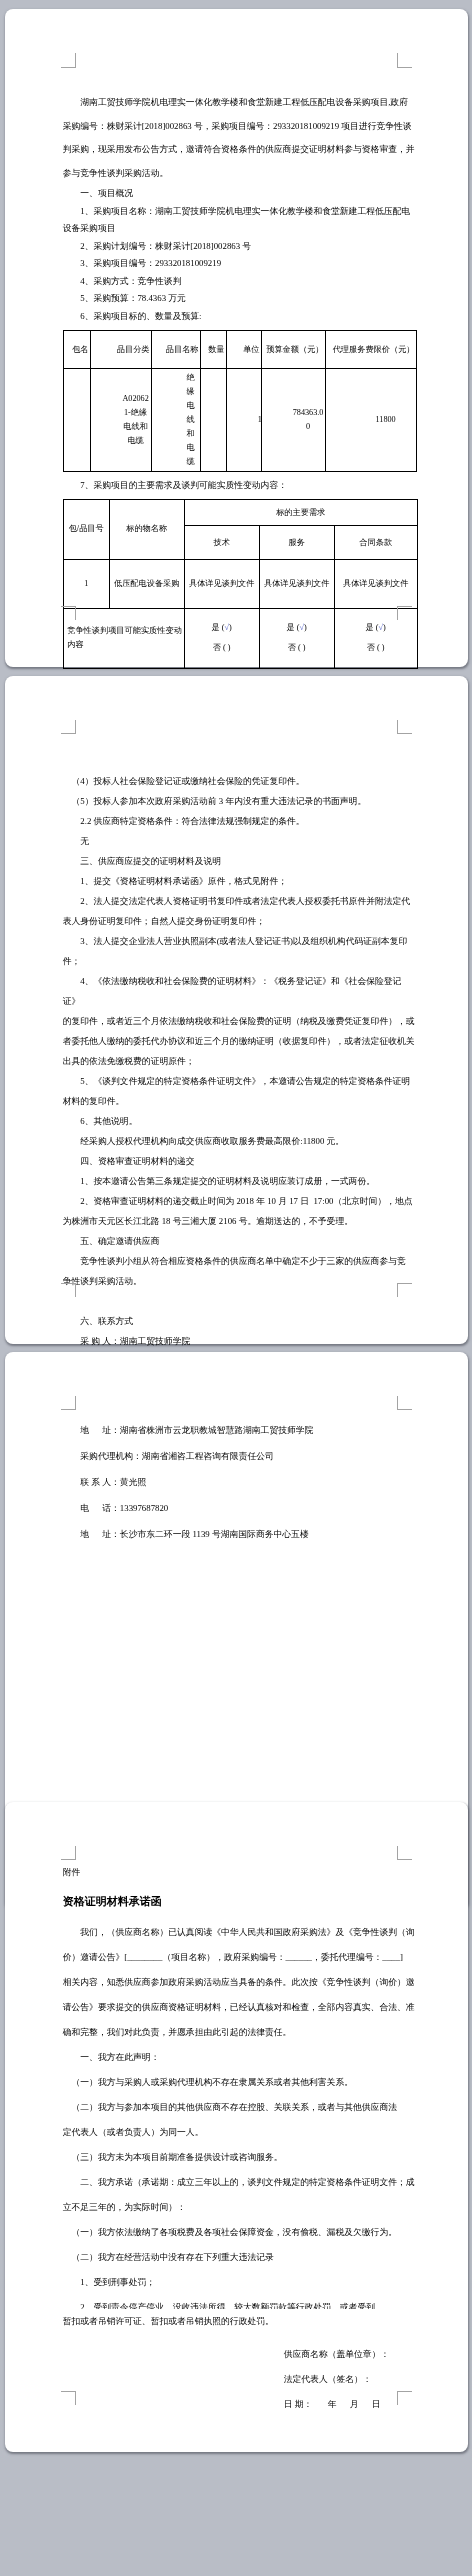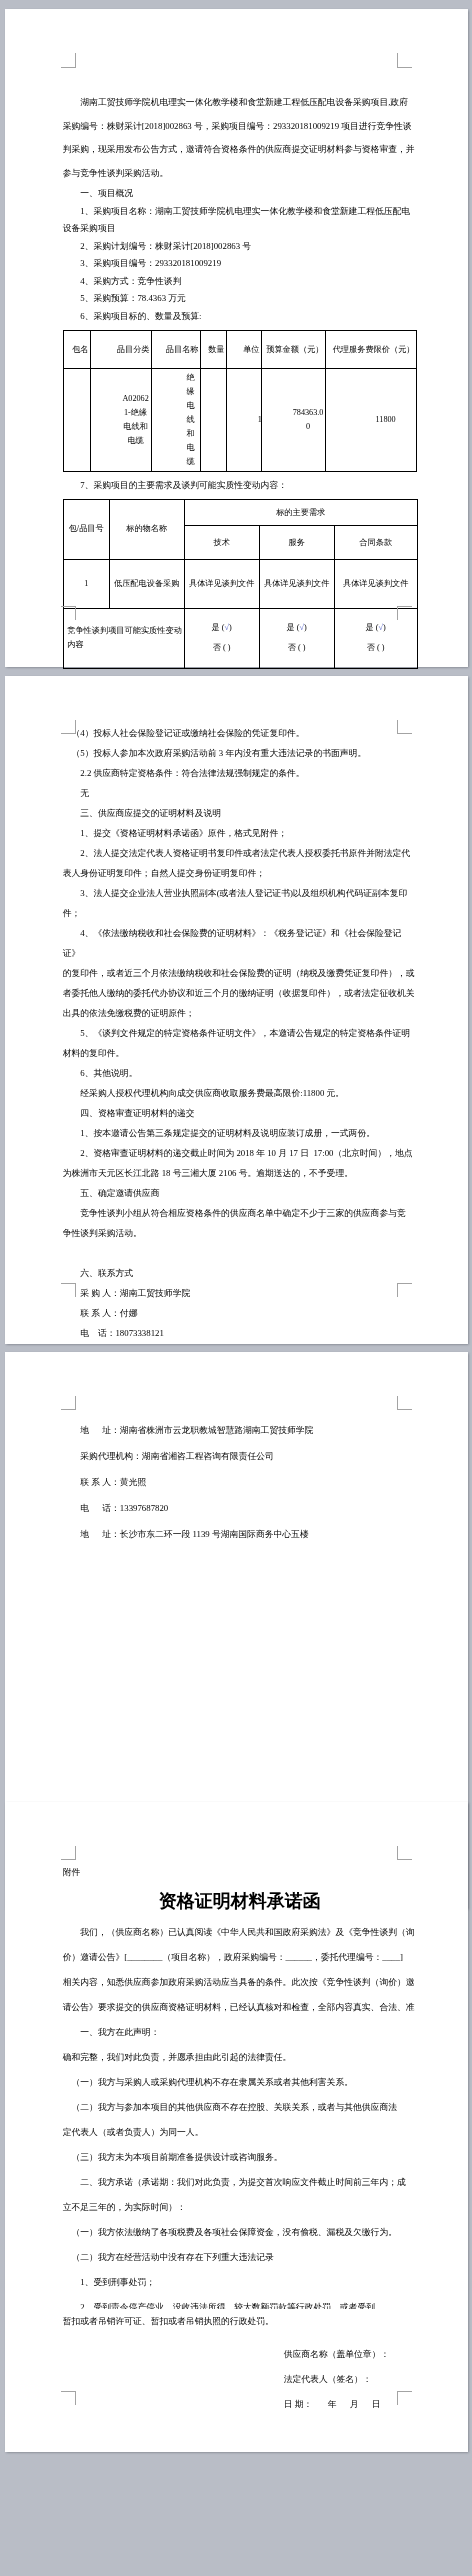--- a/index.html
+++ b/index.html
@@ -1,36 +1,36 @@
 <!DOCTYPE html>
 <html style="font-size:9.4px"><head>
 <meta charset="utf-8">
 <style>
   html,body{margin:0;padding:0;}
   body{background:#b9bdc6;}
   .canvas{position:relative;width:472px;height:2576px;background:#b9bdc6;
           font-family:"Liberation Serif","DejaVu Serif",serif;color:#000;}
   .page{position:absolute;left:4.7px;width:463px;background:#ffffff;
-        box-shadow:0.6px 1.2px 2.3px rgba(60,64,75,0.55);}
+        box-shadow:0.6px 1.2px 2.3px rgba(60,64,75,0.55);border-radius:8px;}
   #page-1{top:9.4px;height:658px;}
   #page-2{top:676px;height:668px;}
   #page-3{top:1352px;height:557px;}
   #page-4{top:1802px;height:650px;}
   
   .crop{position:absolute;width:14px;height:13.4px;border:0 solid #a3a3a3;}
   .crop.tl{left:56px;top:44px;border-right-width:0.6px;border-bottom-width:0.6px;}
   .crop.tr{right:56px;top:44px;border-left-width:0.6px;border-bottom-width:0.6px;}
   .crop.bl{left:56px;bottom:47px;border-right-width:0.6px;border-top-width:0.6px;}
   .crop.br{right:56px;bottom:47px;border-left-width:0.6px;border-top-width:0.6px;}
   .content{padding:0 51px 0 58px;font-size:8.8px;}
   .tl-line{white-space:pre-wrap;}
   #page-1 .intro .tl-line{line-height:23.4px;min-height:23.4px;}
   #page-1 .bodyl .tl-line{line-height:17.5px;min-height:17.5px;}
   #page-1 .content{padding-top:82px;}
-  #page-2 .content{padding-top:47px;}
+  #page-2 .content{padding-top:95px;}
   #page-2 .tl-line{line-height:20px;min-height:20px;}
   #page-3 .content{padding-top:65px;}
   #page-3 .tl-line{line-height:26px;min-height:26px;}
   #page-4 .content{padding-top:58px;}
   #page-4 .tl-line{line-height:25px;min-height:25px;}
   
   table.t{border-collapse:collapse;table-layout:fixed;width:353px;margin:4.7px 0;}
   table.t th,table.t td{border:0.6px solid #000;text-align:center;vertical-align:middle;
        font-weight:normal;font-size:8.2px;padding:1.8px 1.2px;line-height:14px;
        overflow:hidden;word-break:break-all;}
@@ -42,21 +42,21 @@
   table.t2 col.d1{width:46px;} table.t2 col.d2{width:75px;} table.t2 col.d3{width:75px;}
   table.t2 col.d4{width:75px;} table.t2 col.d5{width:83px;}
   table.t2 tr.hr1 th{height:22px;}
   table.t2 tr.hr2 th{height:29px;}
   table.t2 tr.datar td{height:44px;}
   table.t2 tr.var td{height:56px;}
   table.t2 td.var-label{text-align:left;padding-left:3.5px;}
   .vl{line-height:20px;}
   .check{color:#4353c6;}
   
-  .p4-title{text-align:center;font-weight:bold;font-size:18px;line-height:20px;margin:5.8px 0 9.4px;}
+  .p4-title{text-align:left;font-weight:bold;font-size:11px;line-height:20px;margin:5.8px 0 9.4px;}
   .clipped{height:14px;overflow:hidden;}
   .clipped .tl-line{line-height:25px;font-family:Liberation Serif, serif;}
   .sig{margin:8.2px 0 0 221px;}
   .sig .tl-line{line-height:27px;min-height:27px;}
 </style>
 </head>
 <body>
 
 <div class="canvas">
 
@@ -235,27 +235,27 @@
     <div class="crop bl"></div>
     <div class="crop br"></div>
     <div class="content">
       <div class="tl-line">附件</div>
       <div class="p4-title">资格证明材料承诺函</div>
       <div>
           <div class="tl-line">　　我们，（供应商名称）已认真阅读《中华人民共和国政府采购法》及《竞争性谈判（询</div>
           <div class="tl-line">价）邀请公告》[________（项目名称），政府采购编号：______，委托代理编号：____]</div>
           <div class="tl-line">相关内容，知悉供应商参加政府采购活动应当具备的条件。此次按《竞争性谈判（询价）邀</div>
           <div class="tl-line">请公告》要求提交的供应商资格证明材料，已经认真核对和检查，全部内容真实、合法、准</div>
+          <div class="tl-line">确和完整，我们对此负责，并愿承担由此引起的法律责任。</div>
           <div class="tl-line">　　一、我方在此声明：</div>
-          <div class="tl-line">确和完整，我们对此负责，并愿承担由此引起的法律责任。</div>
           <div class="tl-line">　（一）我方与采购人或采购代理机构不存在隶属关系或者其他利害关系。</div>
           <div class="tl-line">　（二）我方与参加本项目的其他供应商不存在控股、关联关系，或者与其他供应商法</div>
           <div class="tl-line">定代表人（或者负责人）为同一人。</div>
           <div class="tl-line">　（三）我方未为本项目前期准备提供设计或咨询服务。</div>
-          <div class="tl-line">　　二、我方承诺（承诺期：我们对此负责，为提交首次响应文件截止时间前三年内；成</div>
+          <div class="tl-line">　　二、我方承诺（承诺期：成立三年以上的，谈判文件规定的特定资格条件证明文件；成</div>
           <div class="tl-line">立不足三年的，为实际时间）：</div>
           <div class="tl-line">　（一）我方依法缴纳了各项税费及各项社会保障资金，没有偷税、漏税及欠缴行为。</div>
           <div class="tl-line">　（二）我方在经营活动中没有存在下列重大违法记录</div>
           <div class="tl-line">　　1、受到刑事处罚；</div>
         </div>
       <div class="clipped">
         <div class="tl-line">　　2、受到责令停产停业、没收违法所得、较大数额罚款等行政处罚，或者受到</div>
       </div>
       <div class="tl-line">暂扣或者吊销许可证、暂扣或者吊销执照的行政处罚。</div>
       <div class="sig">

